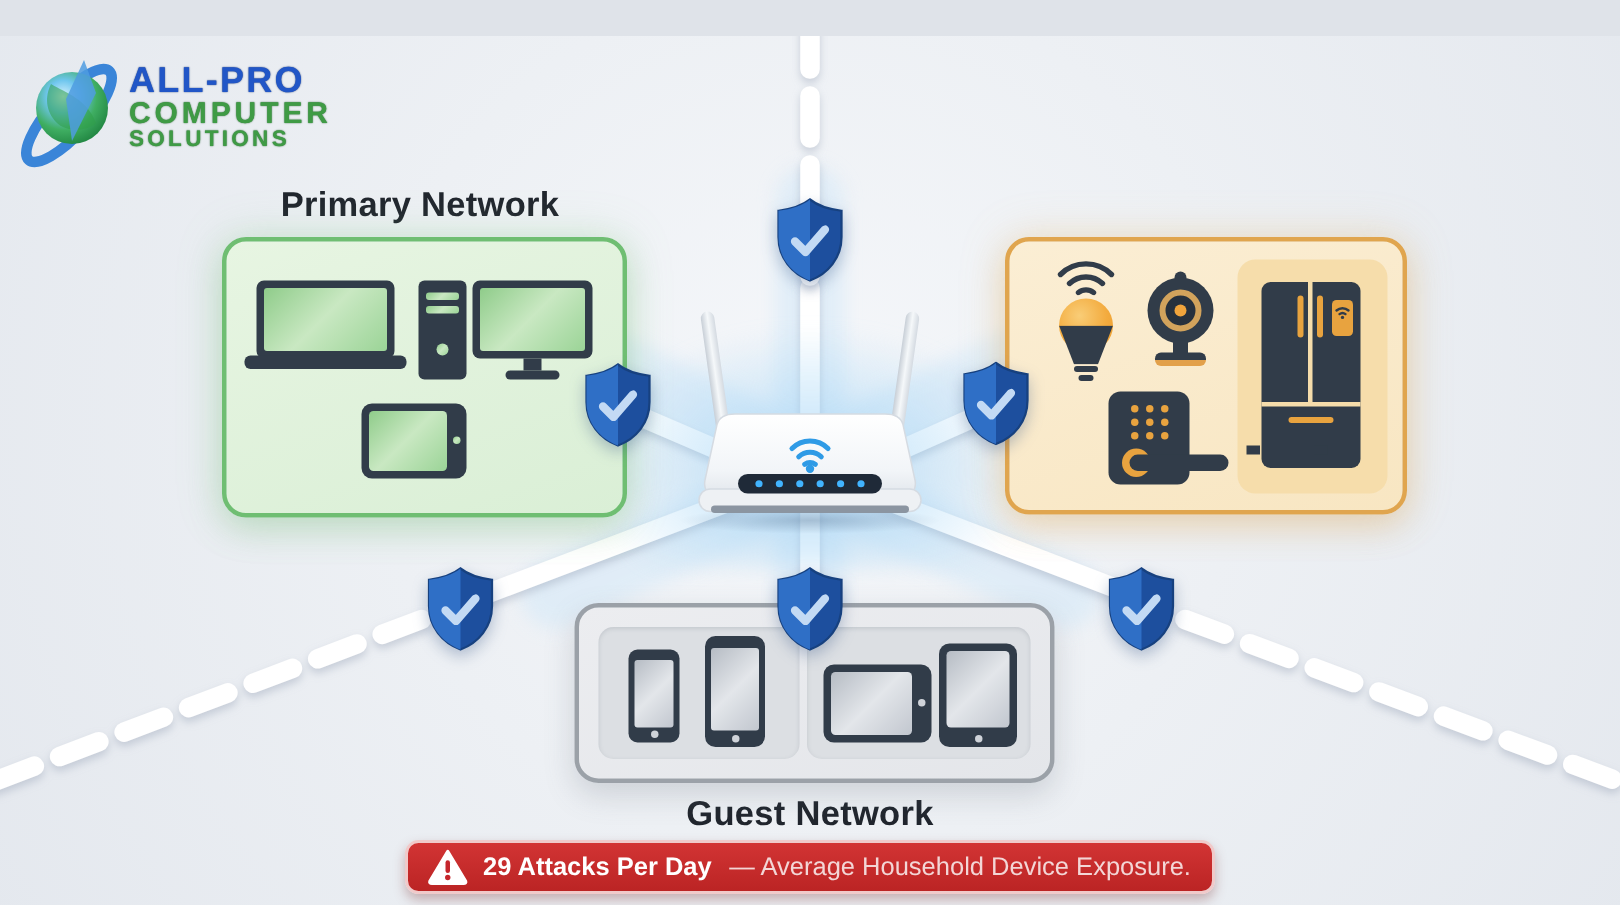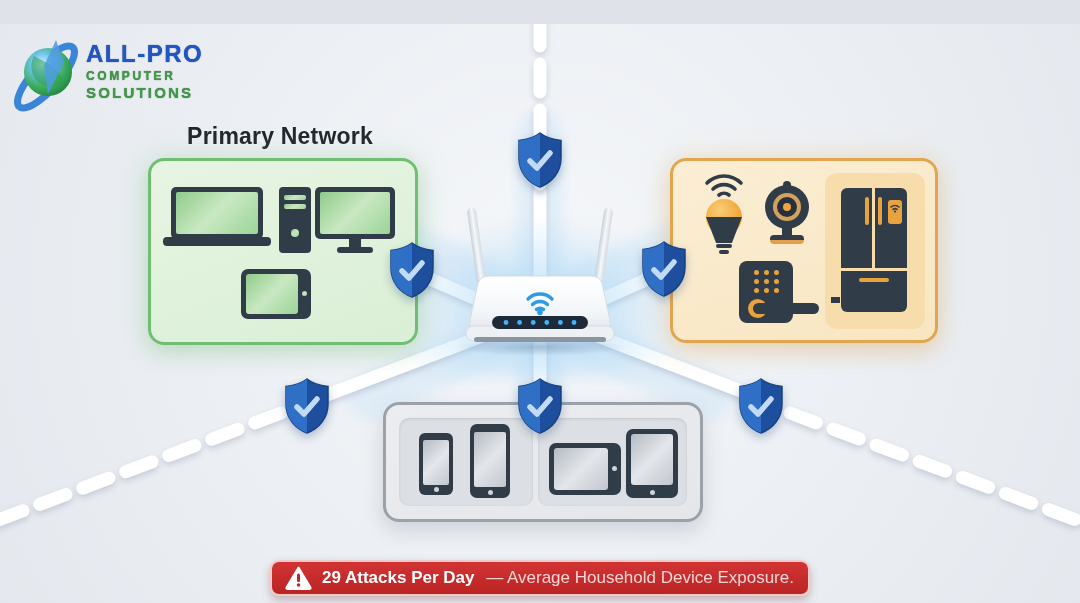--- a/index.html
+++ b/index.html
@@ -116,21 +116,21 @@
   .banner-text{font-size:17px;color:#fff;white-space:nowrap;}
   .banner-text .hl{font-weight:700;}
   .banner-text .rest{color:#f3d6d6;font-weight:400;margin-left:7px;}
   .warn-icon{margin-right:10px;display:flex;}
   
   .logo{position:absolute;left:6px;top:6px;width:215px;height:92px;z-index:6;}
   .logo-globe{position:absolute;left:2px;top:2px;width:82px;height:90px;}
   .logo-text{position:absolute;left:80px;top:12px;}
   .logo-l1{font-size:24px;font-weight:700;color:#2156c7;letter-spacing:1.5px;
     text-shadow:0 0 1px #14306e;line-height:24px;}
-  .logo-l2{font-size:12px;font-weight:700;color:#3f9b45;letter-spacing:2.6px;
+  .logo-l2{font-size:20px;font-weight:700;color:#3f9b45;letter-spacing:2.6px;
     text-shadow:0 0 1px #1d5a26;line-height:17px;margin-top:2px;}
   .logo-l3{font-size:15px;font-weight:700;color:#3f9b45;letter-spacing:2.2px;
     text-shadow:0 0 1px #1d5a26;line-height:16px;}
 </style>
 </head>
 <body>
 
 <div class="stage">
 
   <svg class="lines-layer" width="1080" height="603" viewBox="0 0 1080 603">
@@ -184,20 +184,21 @@
       <path d="M48 8 L56 30 L40 62 L36 34 Z" fill="#4f9ce0" opacity=".85"></path>
     </svg>
     <div class="logo-text">
       <div class="logo-l1">ALL-PRO</div>
       <div class="logo-l2">COMPUTER</div>
       <div class="logo-l3">SOLUTIONS</div>
     </div>
   </div>
 
   <div class="net-label primary">Primary Network</div>
+  <div class="net-label guest">Guest Network</div>
 
   <div class="netbox primary">
     <div class="abs dark p-lap-scr">
         <div class="inner scr-green"></div>
       </div>
     <div class="abs dark p-lap-base"></div>
     <div class="abs dark p-tower">
       <div class="slot s1 scr-green"></div>
         <div class="slot s2 scr-green"></div>
         <div class="dot scr-green"></div>

